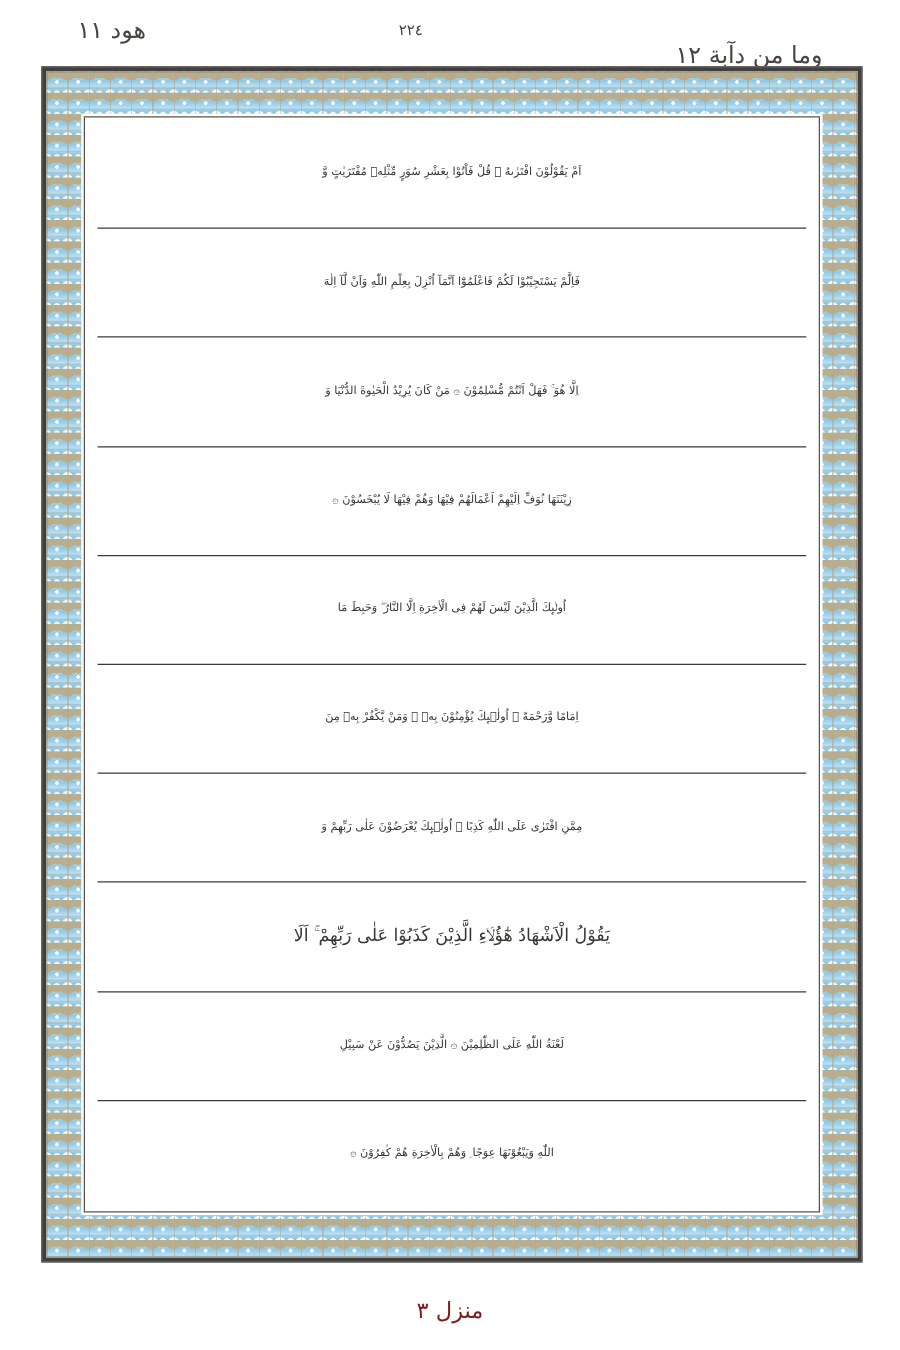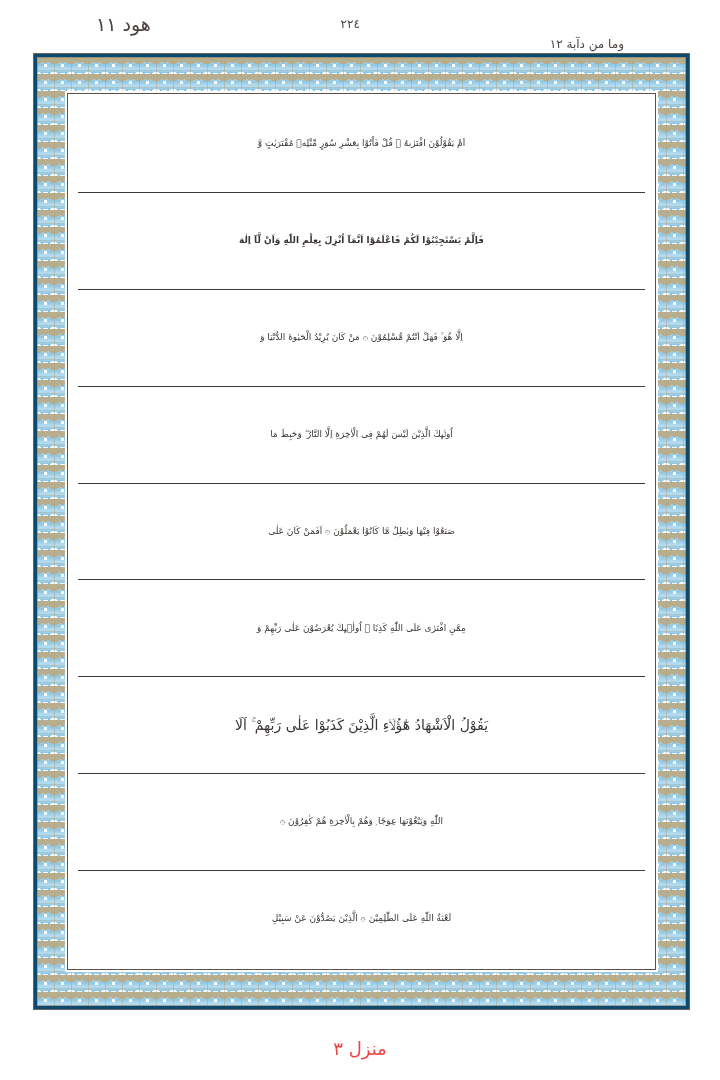--- a/index.html
+++ b/index.html
@@ -17,45 +17,45 @@
 
   
   .page-header {
     position: absolute;
     top: 0; left: 0;
     width: 720px;
     height: 48px;
     display: flex;
     align-items: center;
     justify-content: space-between;
-    padding: 0 96px;
+    padding: 0 62px;
     box-sizing: border-box;
   }
   .hdr-text {
     font-family: "DejaVu Sans", sans-serif;
     font-size: 19px;
     color: #4a433f;
     direction: rtl;
     white-space: nowrap;
     letter-spacing: -0.5px;
   }
   .hdr-left  { font-size: 19px; }
   .hdr-page  { font-size: 12px; letter-spacing: 0px; }
-  .hdr-right { font-size: 12px; margin-top: 40px; }
+  .hdr-right { font-size: 19px; margin-top: 40px; }
 
   
   .frame-outer {
     position: absolute;
     left: 33px;
     top: 53px;
     width: 657px;
     height: 957px;
     box-sizing: border-box;
     border: 1.5px solid #6b625c;
-    background: #0c4a6e;
+    background: #404040;
     padding: 3px;
   }
   .frame-band {
     position: relative;
     width: 100%;
     height: 100%;
     box-sizing: border-box;
     padding: 36px 30px;
     background-color: #a9d6ec;
     background-image:
@@ -163,21 +163,21 @@
     height: 60px;
     display: flex;
     align-items: flex-start;
     justify-content: center;
     padding-top: 18px;
     box-sizing: border-box;
   }
   .footer-text {
     font-family: "DejaVu Sans", sans-serif;
     font-size: 18px;
-    color: #ef4444;
+    color: #7f1d1d;
     direction: rtl;
     white-space: nowrap;
   }
 </style>
 </head>
 <body>
 
 <div class="page-header">
   <div class="hdr-text hdr-left">هود ١١</div>
   <div class="hdr-text hdr-page">٢٢٤</div>
@@ -187,42 +187,45 @@
 <div class="frame-outer">
   <div class="frame-band">
     <div class="frame-inner">
 
       <div class="text-body">
 
         <div class="ayah-line" data-idx="0">
           <div class="ayah-text" style="font-size: 9px;">اَمْ يَقُوْلُوْنَ افْتَرٰىهُ ۭ قُلْ فَاْتُوْا بِعَشْرِ سُوَرٍ مِّثْلِهٖ مُفْتَرَيٰتٍ وَّ</div>
         </div>
         <div class="ayah-line" data-idx="2">
-          <div class="ayah-text" style="font-size: 9px; font-weight: bold;">فَاِلَّمْ يَسْتَجِيْبُوْا لَكُمْ فَاعْلَمُوْٓا اَنَّمَآ اُنْزِلَ بِعِلْمِ اللّٰهِ وَاَنْ لَّآ اِلٰهَ</div>
+          <div class="ayah-text" style="font-size: 9px;">فَاِلَّمْ يَسْتَجِيْبُوْا لَكُمْ فَاعْلَمُوْٓا اَنَّمَآ اُنْزِلَ بِعِلْمِ اللّٰهِ وَاَنْ لَّآ اِلٰهَ</div>
         </div>
         <div class="ayah-line" data-idx="3">
           <div class="ayah-text" style="font-size: 9px;">اِلَّا هُوَ ۚ فَهَلْ اَنْتُمْ مُّسْلِمُوْنَ ۞ مَنْ كَانَ يُرِيْدُ الْحَيٰوةَ الدُّنْيَا وَ</div>
         </div>
+        <div class="ayah-line" data-idx="4">
+          <div class="ayah-text" style="font-size: 9px;">زِيْنَتَهَا نُوَفِّ اِلَيْهِمْ اَعْمَالَهُمْ فِيْهَا وَهُمْ فِيْهَا لَا يُبْخَسُوْنَ ۞</div>
+        </div>
         <div class="ayah-line" data-idx="5">
           <div class="ayah-text" style="font-size: 9px;">اُولٰۤىِٕكَ الَّذِيْنَ لَيْسَ لَهُمْ فِى الْاٰخِرَةِ اِلَّا النَّارُ ۖ وَحَبِطَ مَا</div>
         </div>
-        <div class="ayah-line" data-idx="6">
-          <div class="ayah-text" style="font-size: 9px;">صَنَعُوْا فِيْهَا وَبٰطِلٌ مَّا كَانُوْا يَعْمَلُوْنَ ۞ اَفَمَنْ كَانَ عَلٰى</div>
+        <div class="ayah-line" data-idx="8">
+          <div class="ayah-text" style="font-size: 9px;">اِمَامًا وَّرَحْمَةً ۭ اُولٰۤىِٕكَ يُؤْمِنُوْنَ بِهٖ ۭ وَمَنْ يَّكْفُرْ بِهٖ مِنَ</div>
         </div>
         <div class="ayah-line" data-idx="11">
           <div class="ayah-text" style="font-size: 9px;">مِمَّنِ افْتَرٰى عَلَى اللّٰهِ كَذِبًا ۭ اُولٰۤىِٕكَ يُعْرَضُوْنَ عَلٰى رَبِّهِمْ وَ</div>
         </div>
         <div class="ayah-line" data-idx="12">
           <div class="ayah-text" style="font-size: 14px;">يَقُوْلُ الْاَشْهَادُ هٰٓؤُلَاۤءِ الَّذِيْنَ كَذَبُوْا عَلٰى رَبِّهِمْ ۚ اَلَا</div>
         </div>
+        <div class="ayah-line" data-idx="13">
+          <div class="ayah-text" style="font-size: 9px;">لَعْنَةُ اللّٰهِ عَلَى الظّٰلِمِيْنَ ۞ الَّذِيْنَ يَصُدُّوْنَ عَنْ سَبِيْلِ</div>
+        </div>
         <div class="ayah-line" data-idx="14">
           <div class="ayah-text" style="font-size: 9px;">اللّٰهِ وَيَبْغُوْنَهَا عِوَجًا ۭ وَهُمْ بِالْاٰخِرَةِ هُمْ كٰفِرُوْنَ ۞</div>
-        </div>
-        <div class="ayah-line" data-idx="13">
-          <div class="ayah-text" style="font-size: 9px;">لَعْنَةُ اللّٰهِ عَلَى الظّٰلِمِيْنَ ۞ الَّذِيْنَ يَصُدُّوْنَ عَنْ سَبِيْلِ</div>
         </div>
 
       </div>
 
     </div>
   </div>
 </div>
 
 <div class="page-footer">
   <div class="footer-text">منزل ٣</div>

